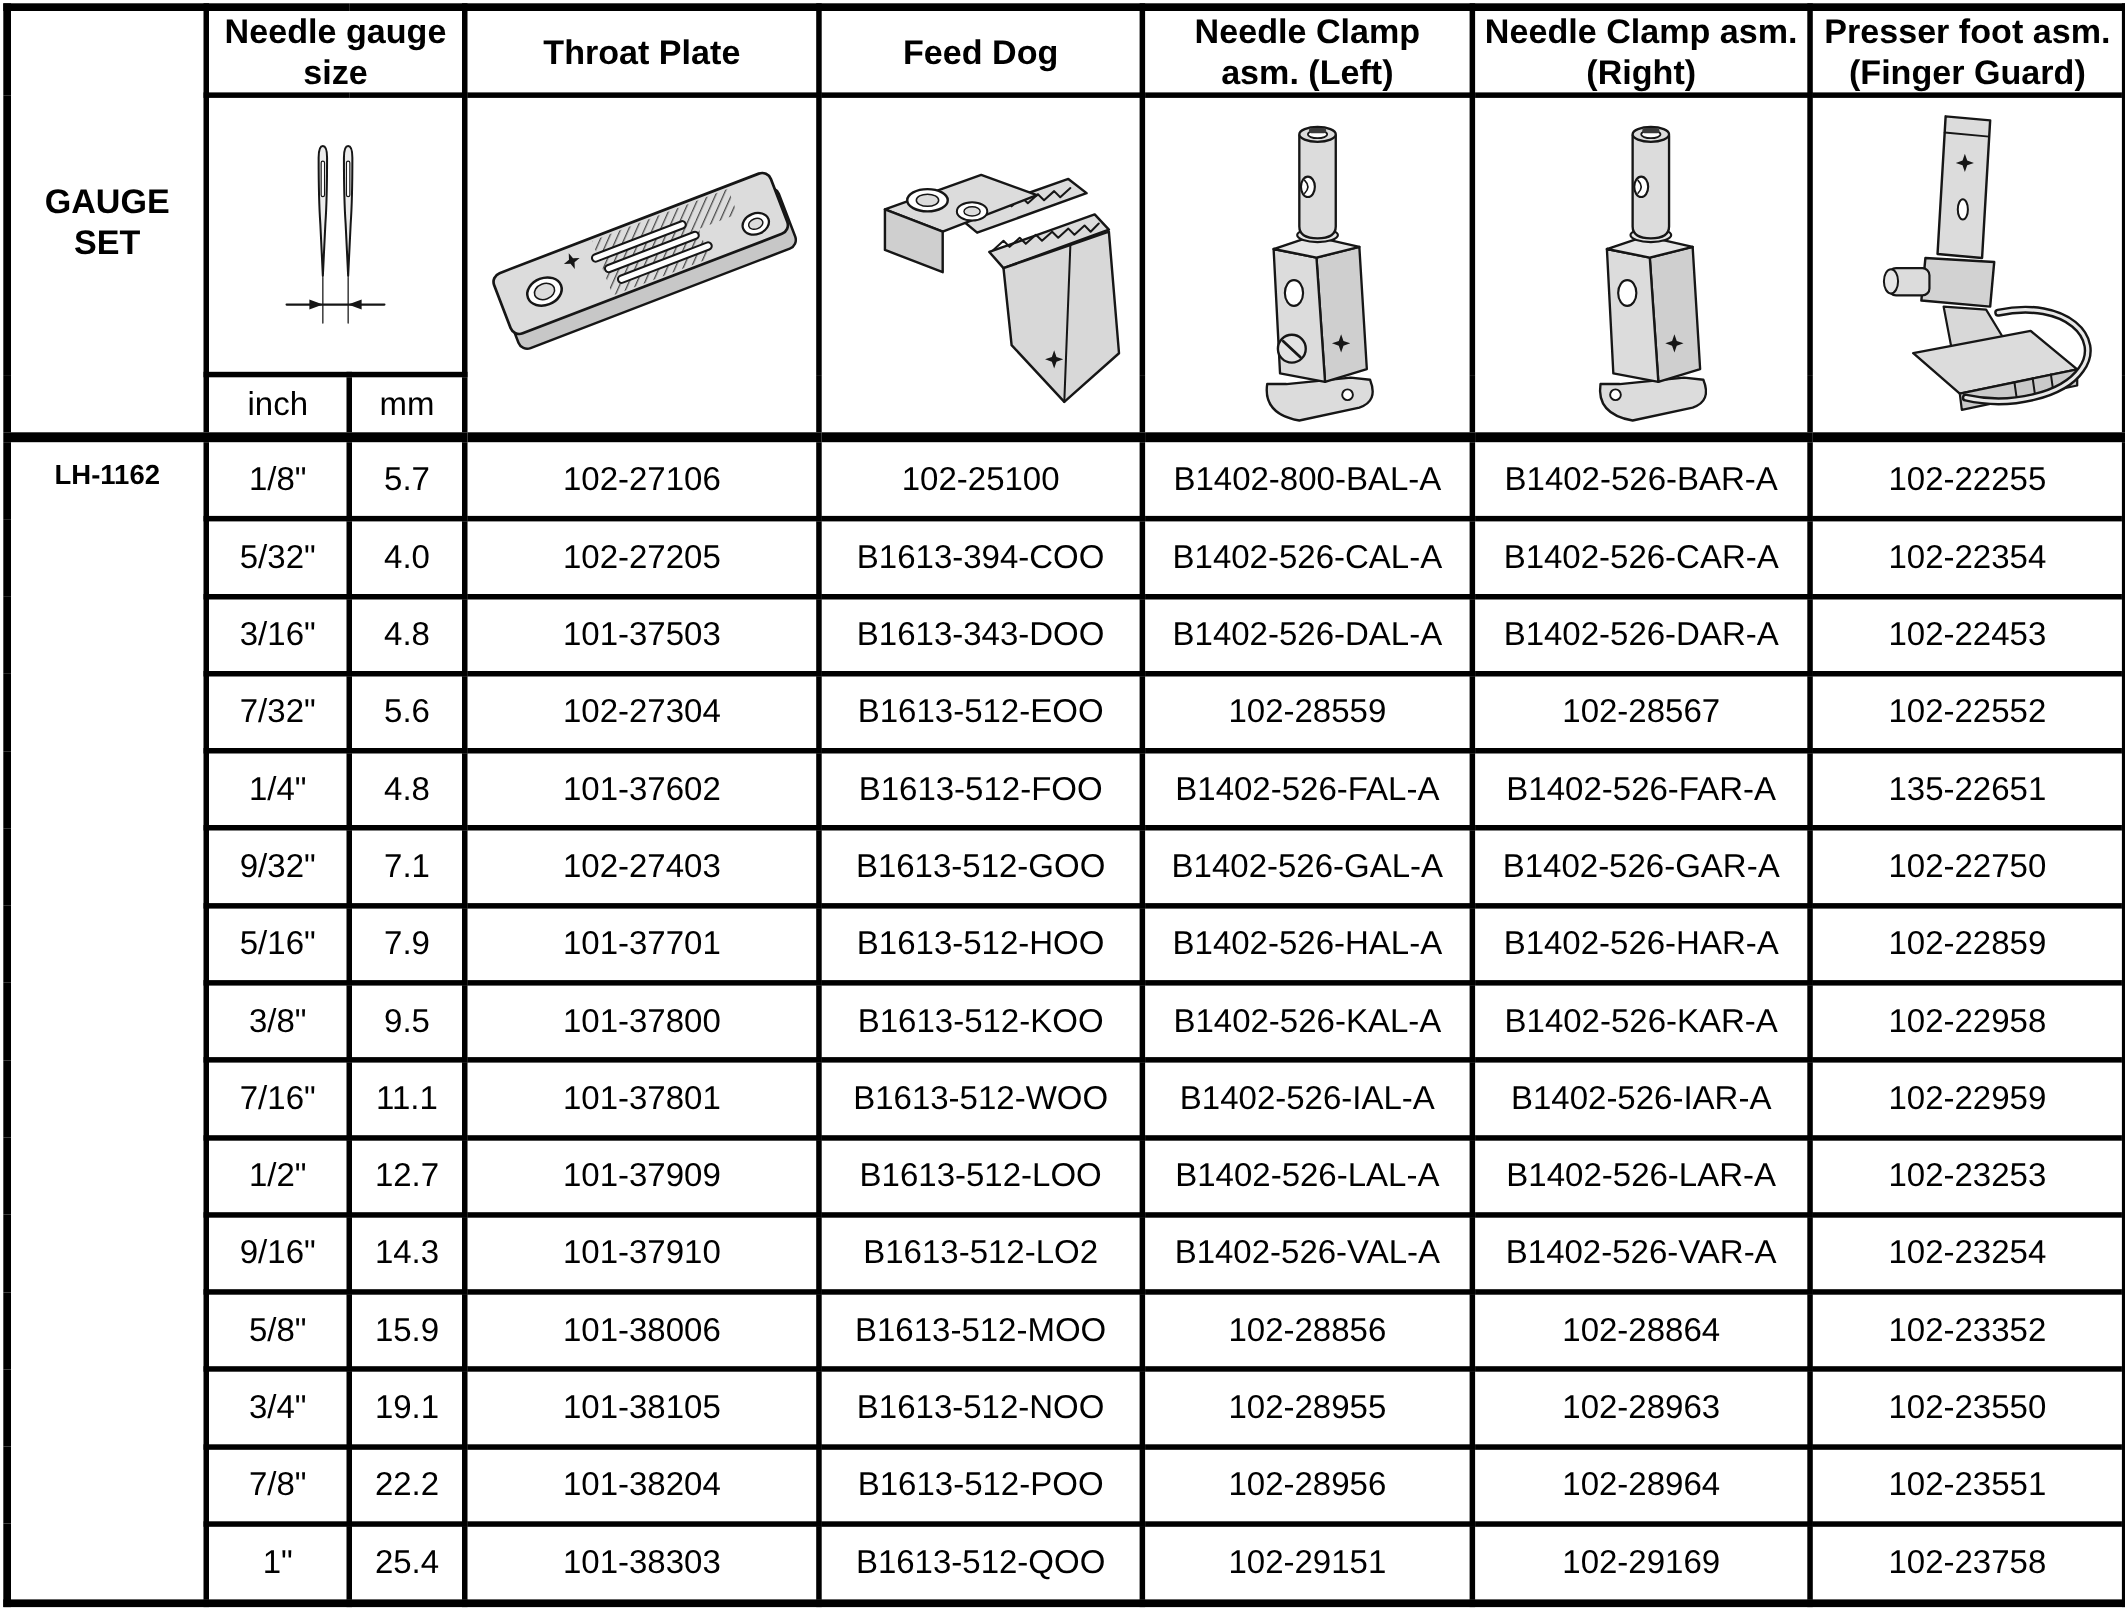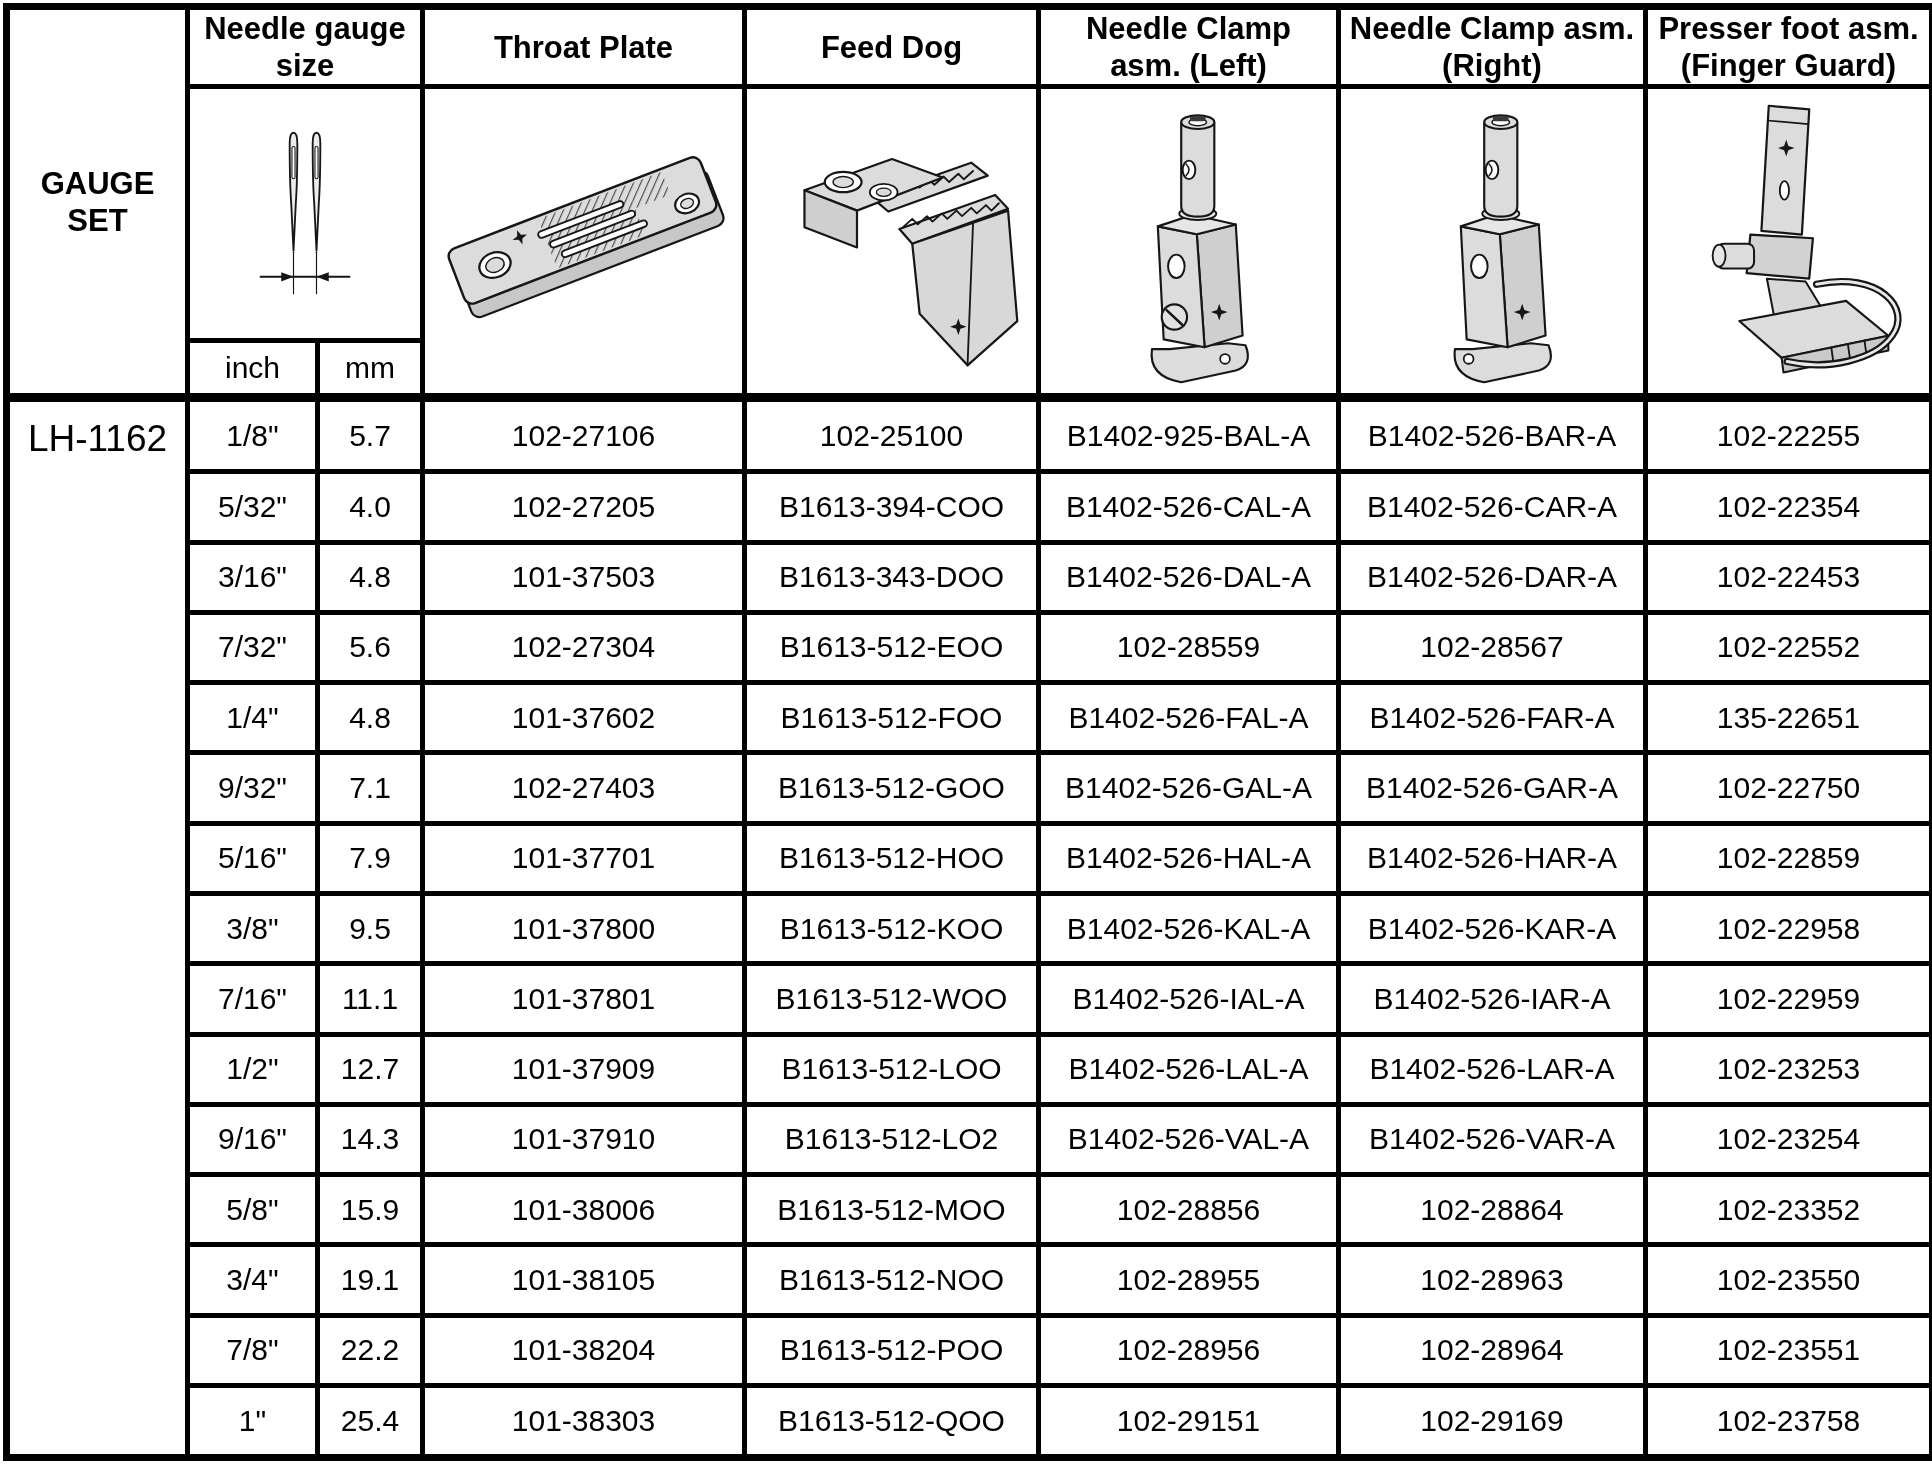--- a/index.html
+++ b/index.html
@@ -4,21 +4,21 @@
 <style>
   html,body{margin:0;padding:0;background:#ffffff;}
   body{width:1932px;height:1466px;position:relative;font-family:"Liberation Sans",sans-serif;color:#000;}
   .sheet{position:absolute;inset:0;background:#fff;}
   table.parts{border-collapse:collapse;table-layout:fixed;width:1926px;height:1458px;margin:3px;border:7px solid #000;background:#fff;}
   th,td{border:5px solid #000;text-align:center;vertical-align:middle;padding:0;overflow:hidden;}
   th{font-size:31px;font-weight:bold;line-height:1.2;}
   th .hd{display:inline-block;max-width:96%;}
   td.val{font-size:30px;font-weight:normal;letter-spacing:0px;white-space:nowrap;}
   td.sub{font-size:30px;font-weight:normal;}
-  td.gauge-val{vertical-align:top;padding-top:16px;font-size:37px;font-weight:normal;}
+  td.gauge-val{vertical-align:top;padding-top:16px;font-size:25px;font-weight:bold;}
   tr.r-head{height:72px;}
   tr.r-img{height:250px;}
   tr.r-sub{height:56px;}
   td.img-cell{background:#fff;vertical-align:middle;}
   td.img-cell svg{display:block;margin:0 auto;}
   .thick-top{border-top-width:9px !important;}
   .lineart{stroke:#161616;stroke-linejoin:round;stroke-linecap:round;fill:none;}
   #svg-defs{position:absolute;width:0;height:0;overflow:hidden;}
 </style>
 </head>
@@ -181,21 +181,21 @@
     <tr class="r-sub">
       <td class="sub">inch</td>
       <td class="sub">mm</td>
     </tr>
   <tr>
     <td class="gauge-val thick-top" rowspan="15">LH-1162</td>
           <td class="val thick-top">1/8"</td>
     <td class="val thick-top">5.7</td>
     <td class="val thick-top">102-27106</td>
     <td class="val thick-top">102-25100</td>
-    <td class="val thick-top">B1402-925-BAL-A</td>
+    <td class="val thick-top">B1402-800-BAL-A</td>
     <td class="val thick-top">B1402-526-BAR-A</td>
     <td class="val thick-top">102-22255</td>
   </tr>
         <tr>
     <td class="val">5/32"</td>
     <td class="val">4.0</td>
     <td class="val">102-27205</td>
     <td class="val">B1613-394-COO</td>
     <td class="val">B1402-526-CAL-A</td>
     <td class="val">B1402-526-CAR-A</td>

